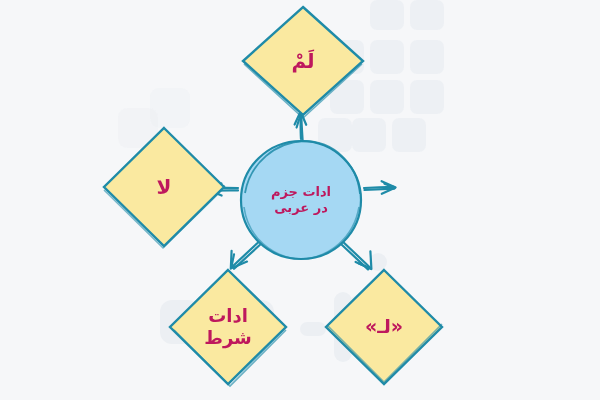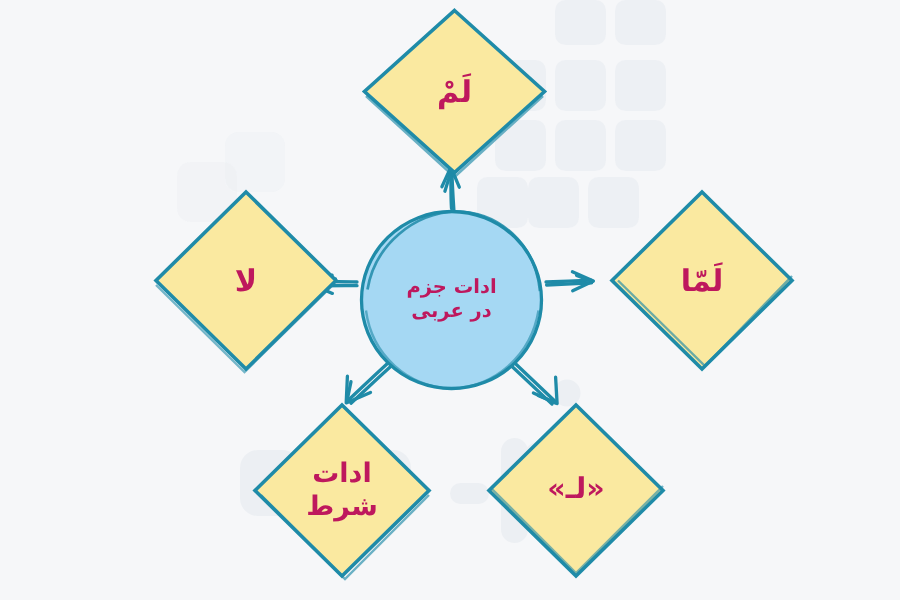--- a/index.html
+++ b/index.html
@@ -201,27 +201,20 @@
     </div>
 
     <div class="node diamond-node" id="node-lam">
       <svg class="shape" viewBox="0 0 130 118" aria-hidden="true">
         <polygon points="65,5 125,59 65,113 5,59" fill="#fae9a0" stroke="#1f8ba8" stroke-width="2.4"></polygon>
         <path d="M6,62 L65,116 L124,62" fill="none" stroke="#1f8ba8" stroke-width="1.6" opacity="0.65"></path>
       </svg>
       <div class="node-label">لَمْ</div>
     </div>
 
-    <div class="node diamond-node" id="node-lamma">
-      <svg class="shape" viewBox="0 0 128 126" aria-hidden="true">
-        <polygon points="64,4 124,63 64,122 4,63" fill="#fae9a0" stroke="#1f8ba8" stroke-width="2.4"></polygon>
-        <path d="M124,60 L66,120 L8,63" fill="none" stroke="#1f8ba8" stroke-width="1.6" opacity="0.65"></path>
-      </svg>
-      <div class="node-label">لَمّا</div>
-    </div>
 
     <div class="node diamond-node" id="node-laa">
       <svg class="shape" viewBox="0 0 128 126" aria-hidden="true">
         <polygon points="64,4 124,63 64,122 4,63" fill="#fae9a0" stroke="#1f8ba8" stroke-width="2.4"></polygon>
         <path d="M4,66 L63,124 L122,66" fill="none" stroke="#1f8ba8" stroke-width="1.6" opacity="0.6"></path>
       </svg>
       <div class="node-label">لا</div>
     </div>
 
     <div class="node diamond-node" id="node-adat-shart">

